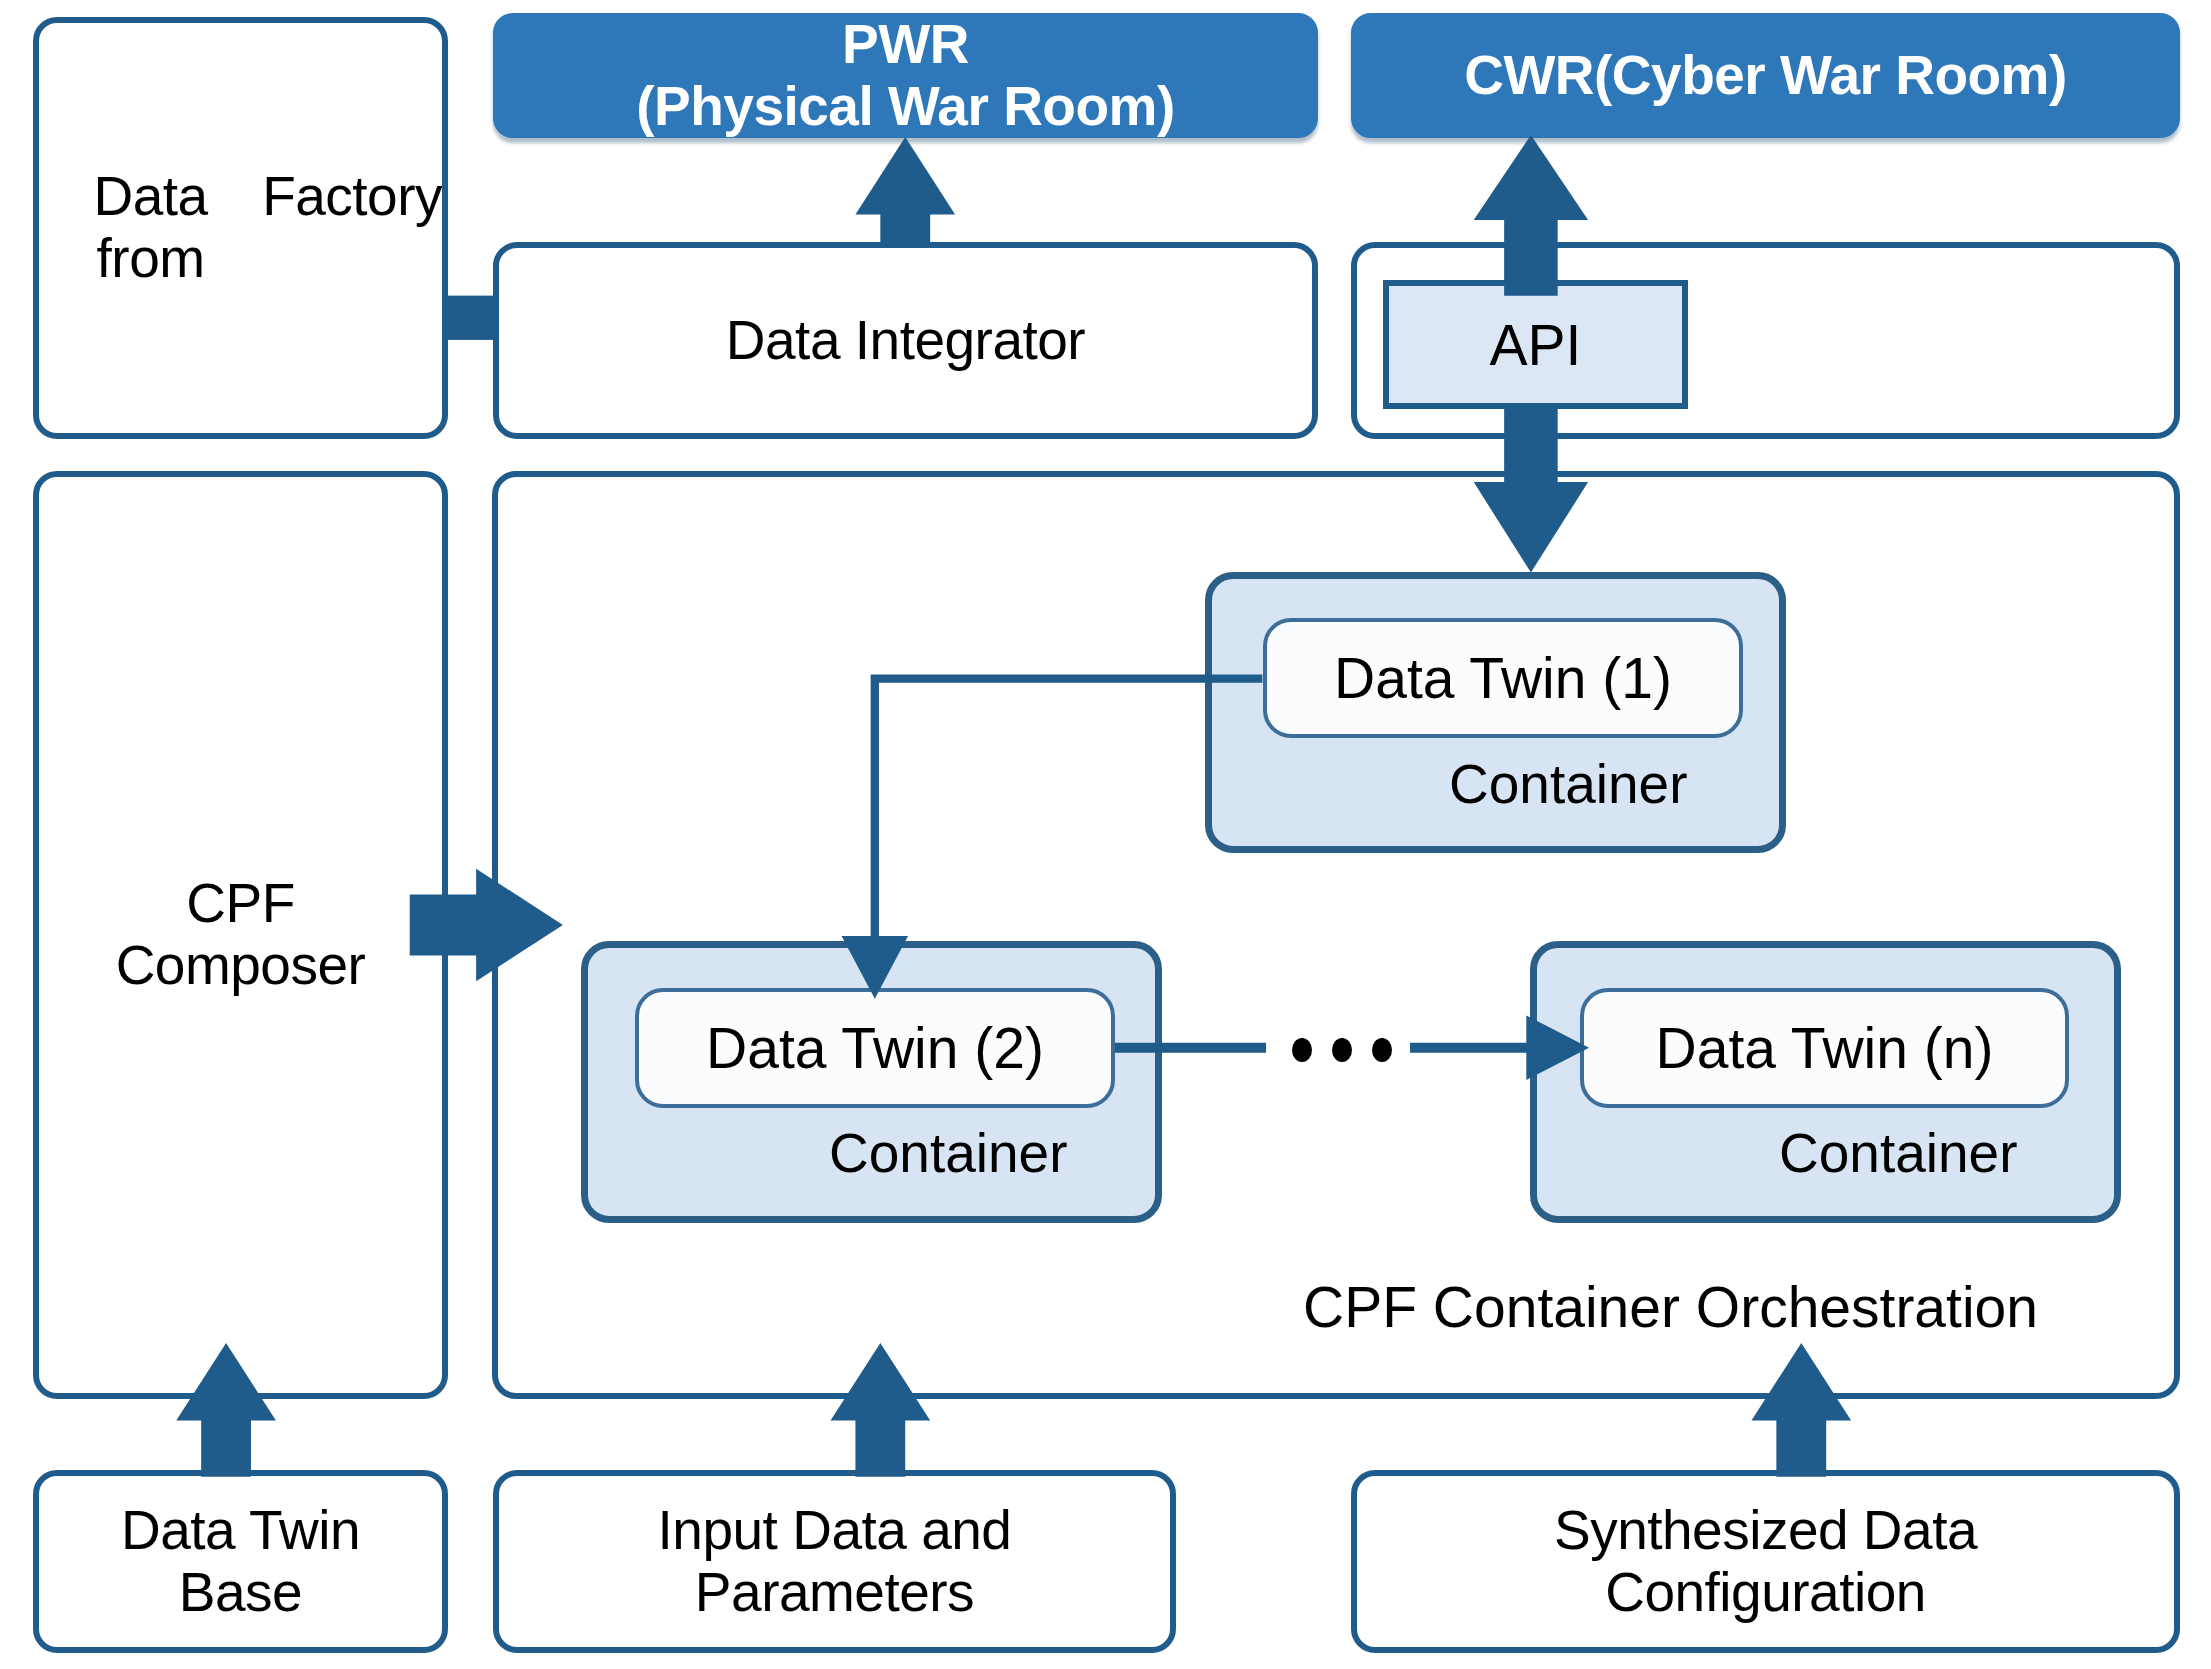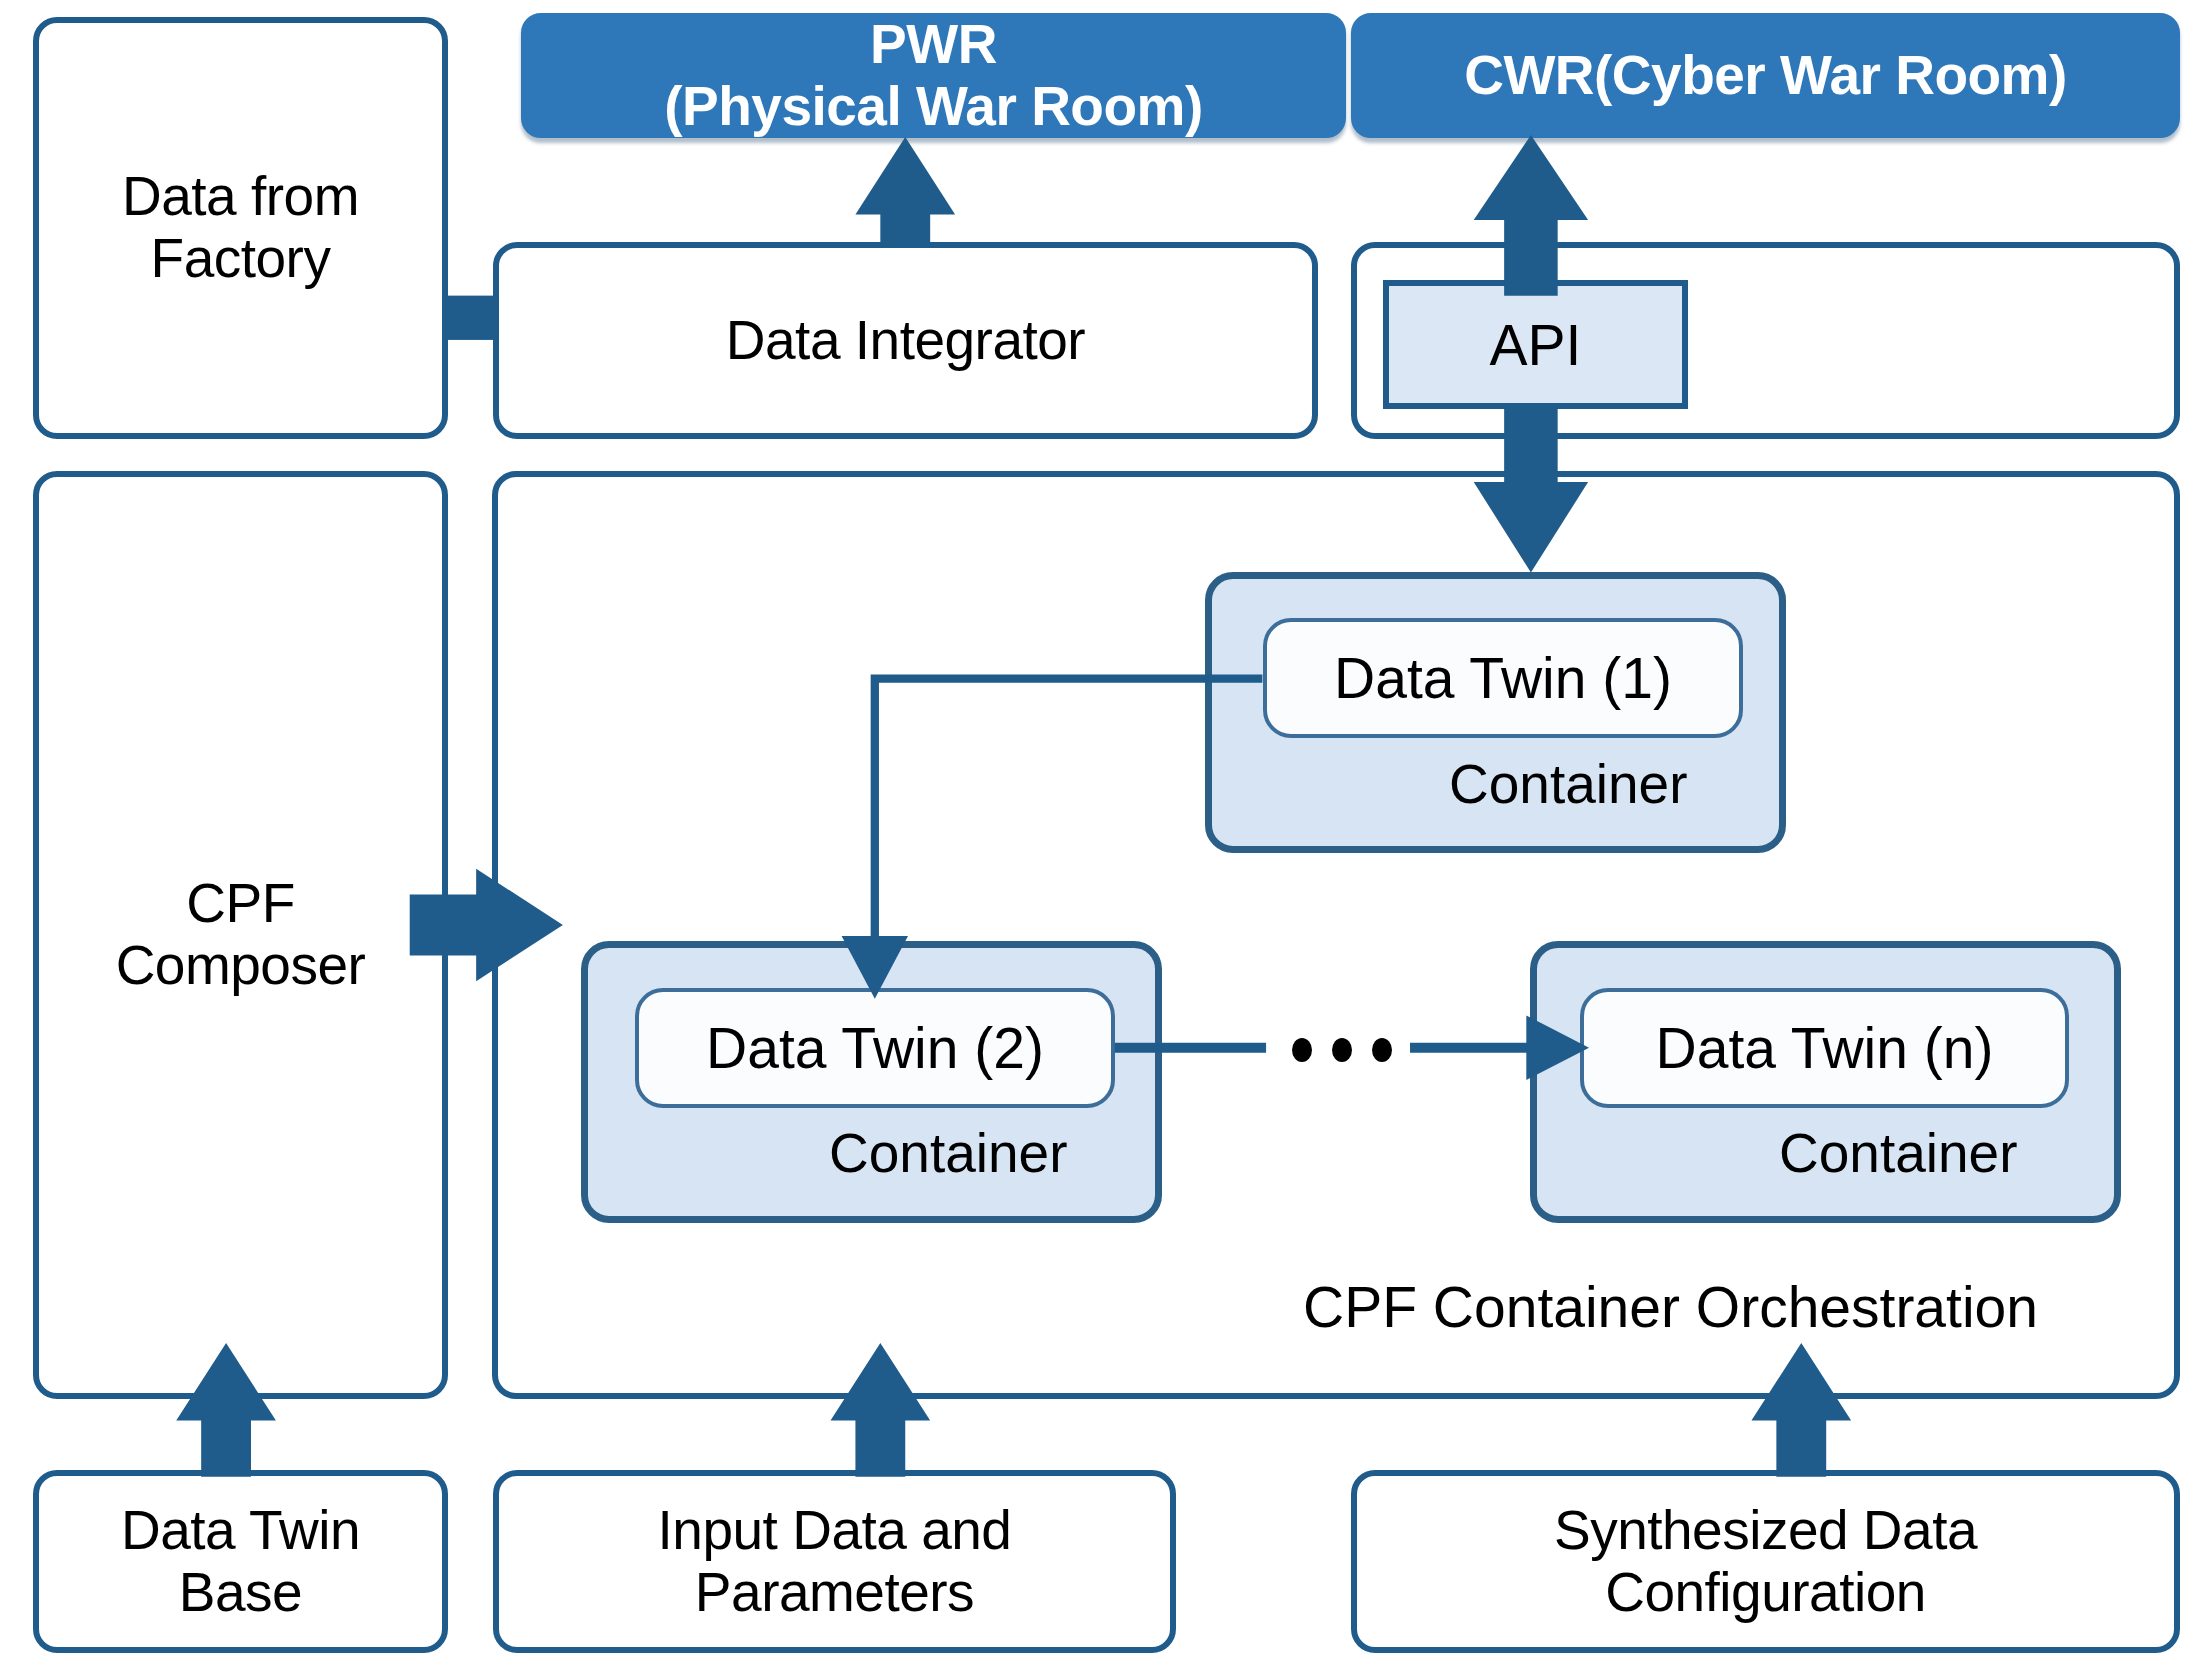--- a/index.html
+++ b/index.html
@@ -124,27 +124,27 @@
     border-radius: 50%;
     background: #000000;
   }
 </style>
 </head>
 <body>
 
 <div id="stage">
 
   <div class="box" style="left:33px; top:16.6px; width:415px; height:422px;">
-    <div style="display:flex;flex-direction:column;">
+    <div style="display:flex;flex-direction:row;">
       <span>Data from</span>
       <span>Factory</span>
     </div>
   </div>
 
-  <div class="box room-header" style="left:493px; top:13px; width:825px; height:125px;margin-left:28px;">
+  <div class="box room-header" style="left:493px; top:13px; width:825px; height:125px;">
     <div style="display:flex;flex-direction:column;">
       <span>PWR</span>
       <span>(Physical War Room)</span>
     </div>
   </div>
 
   <div class="box room-header" style="left:1351px; top:13px; width:829px; height:125px;">
     <div style="display:flex;">
       <span>CWR</span>
       <span>(Cyber War Room)</span>

